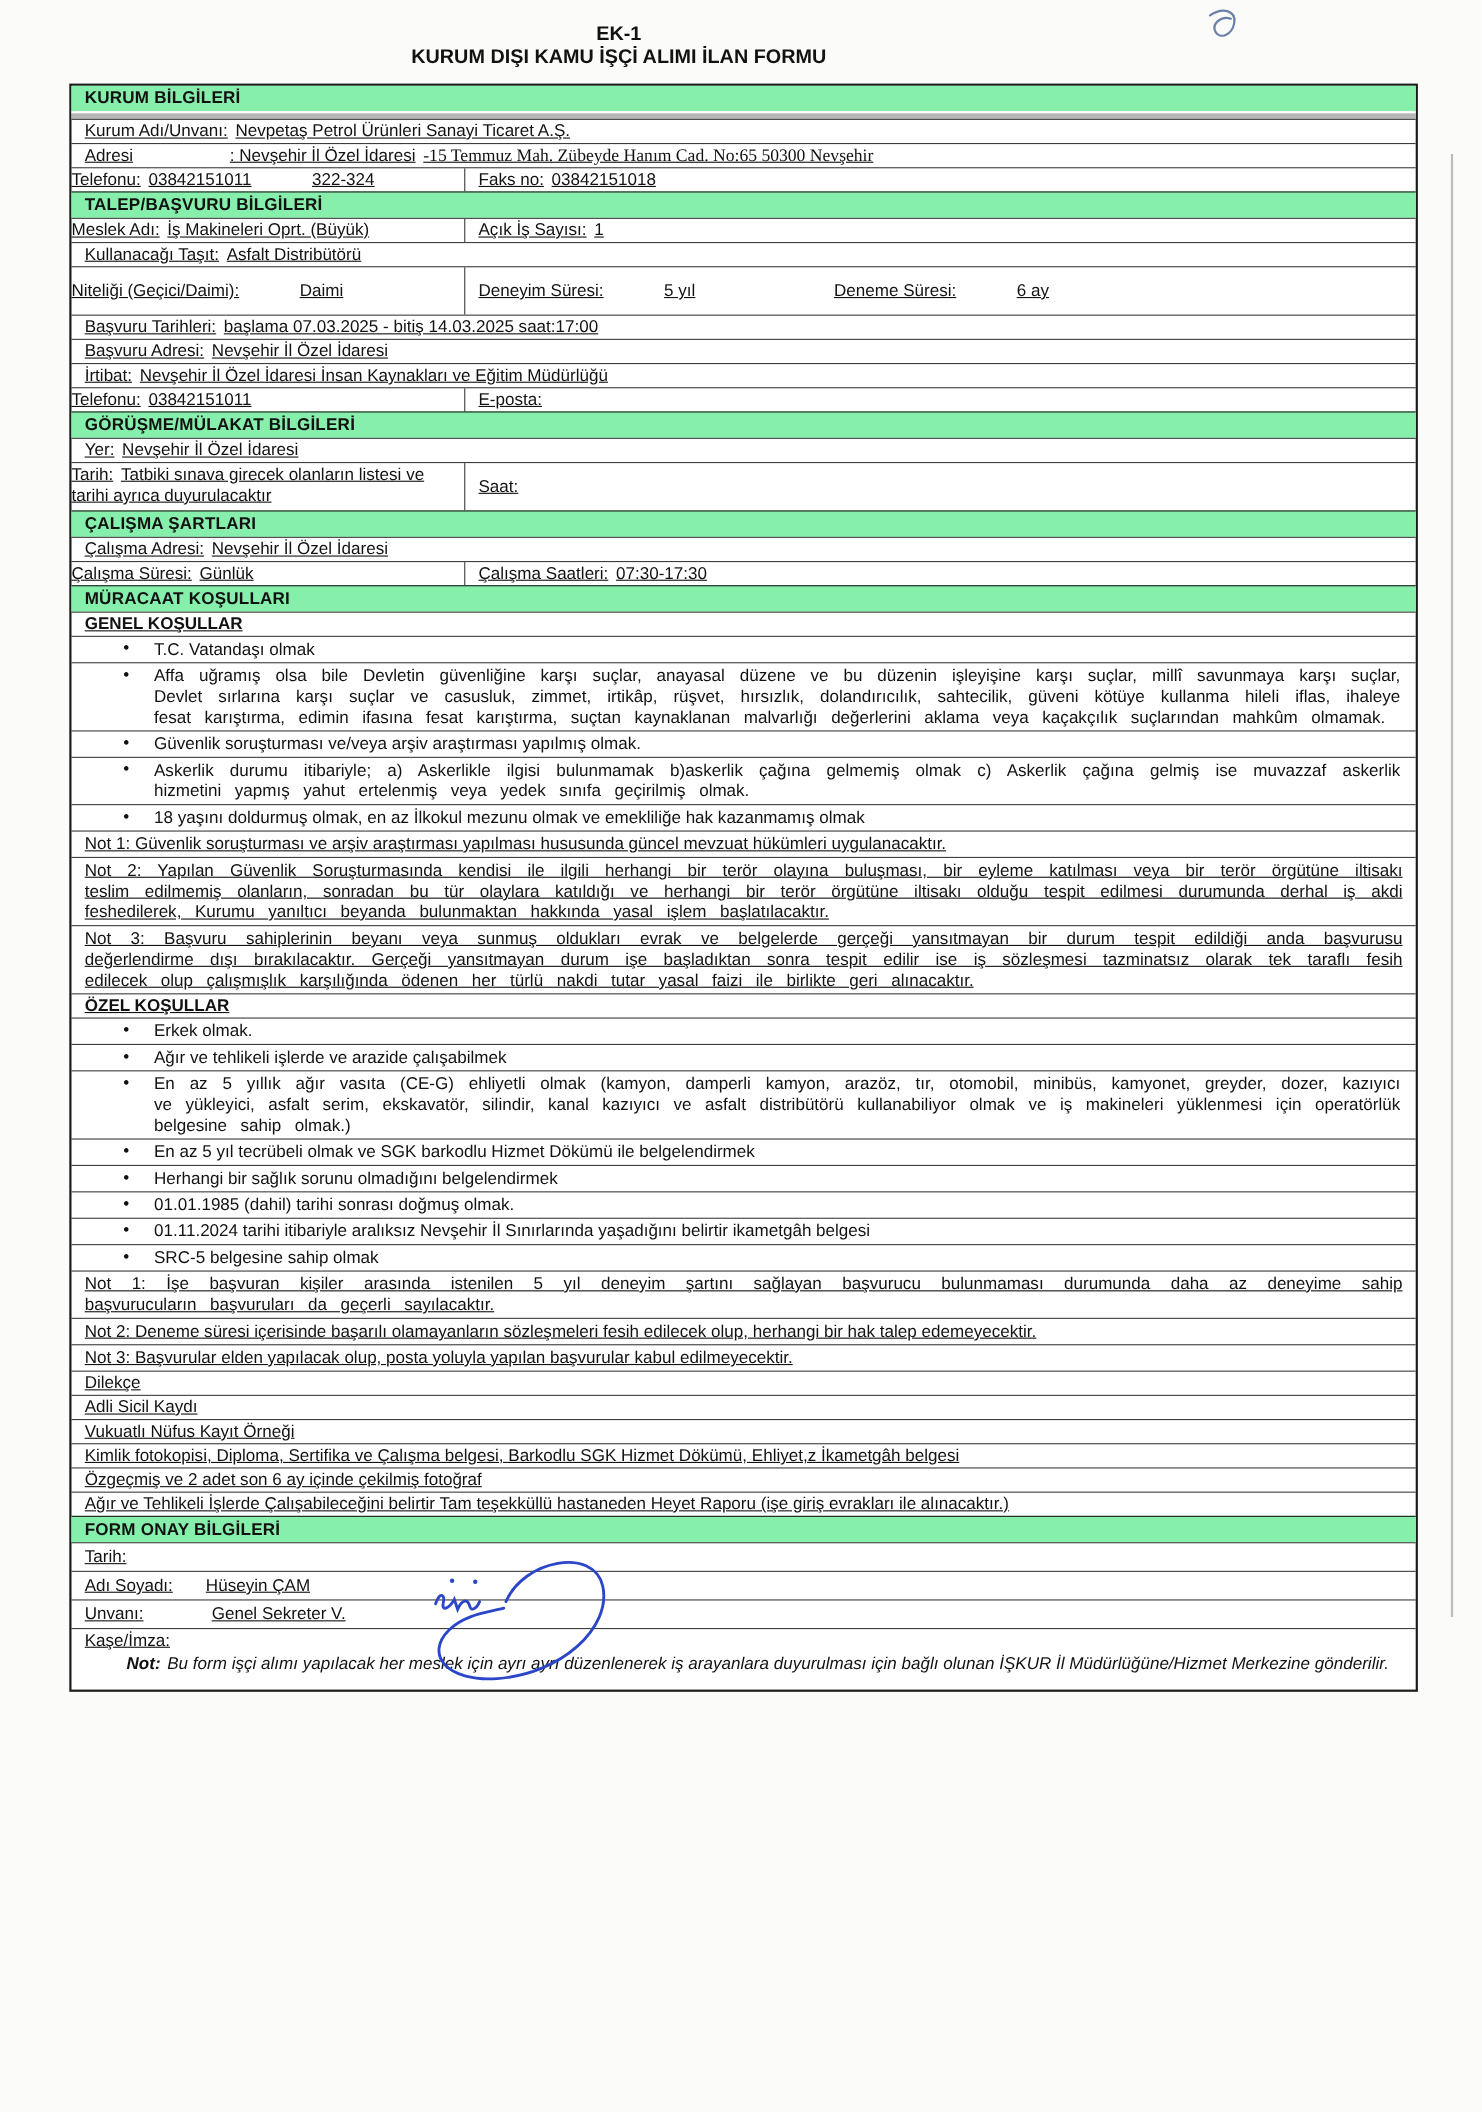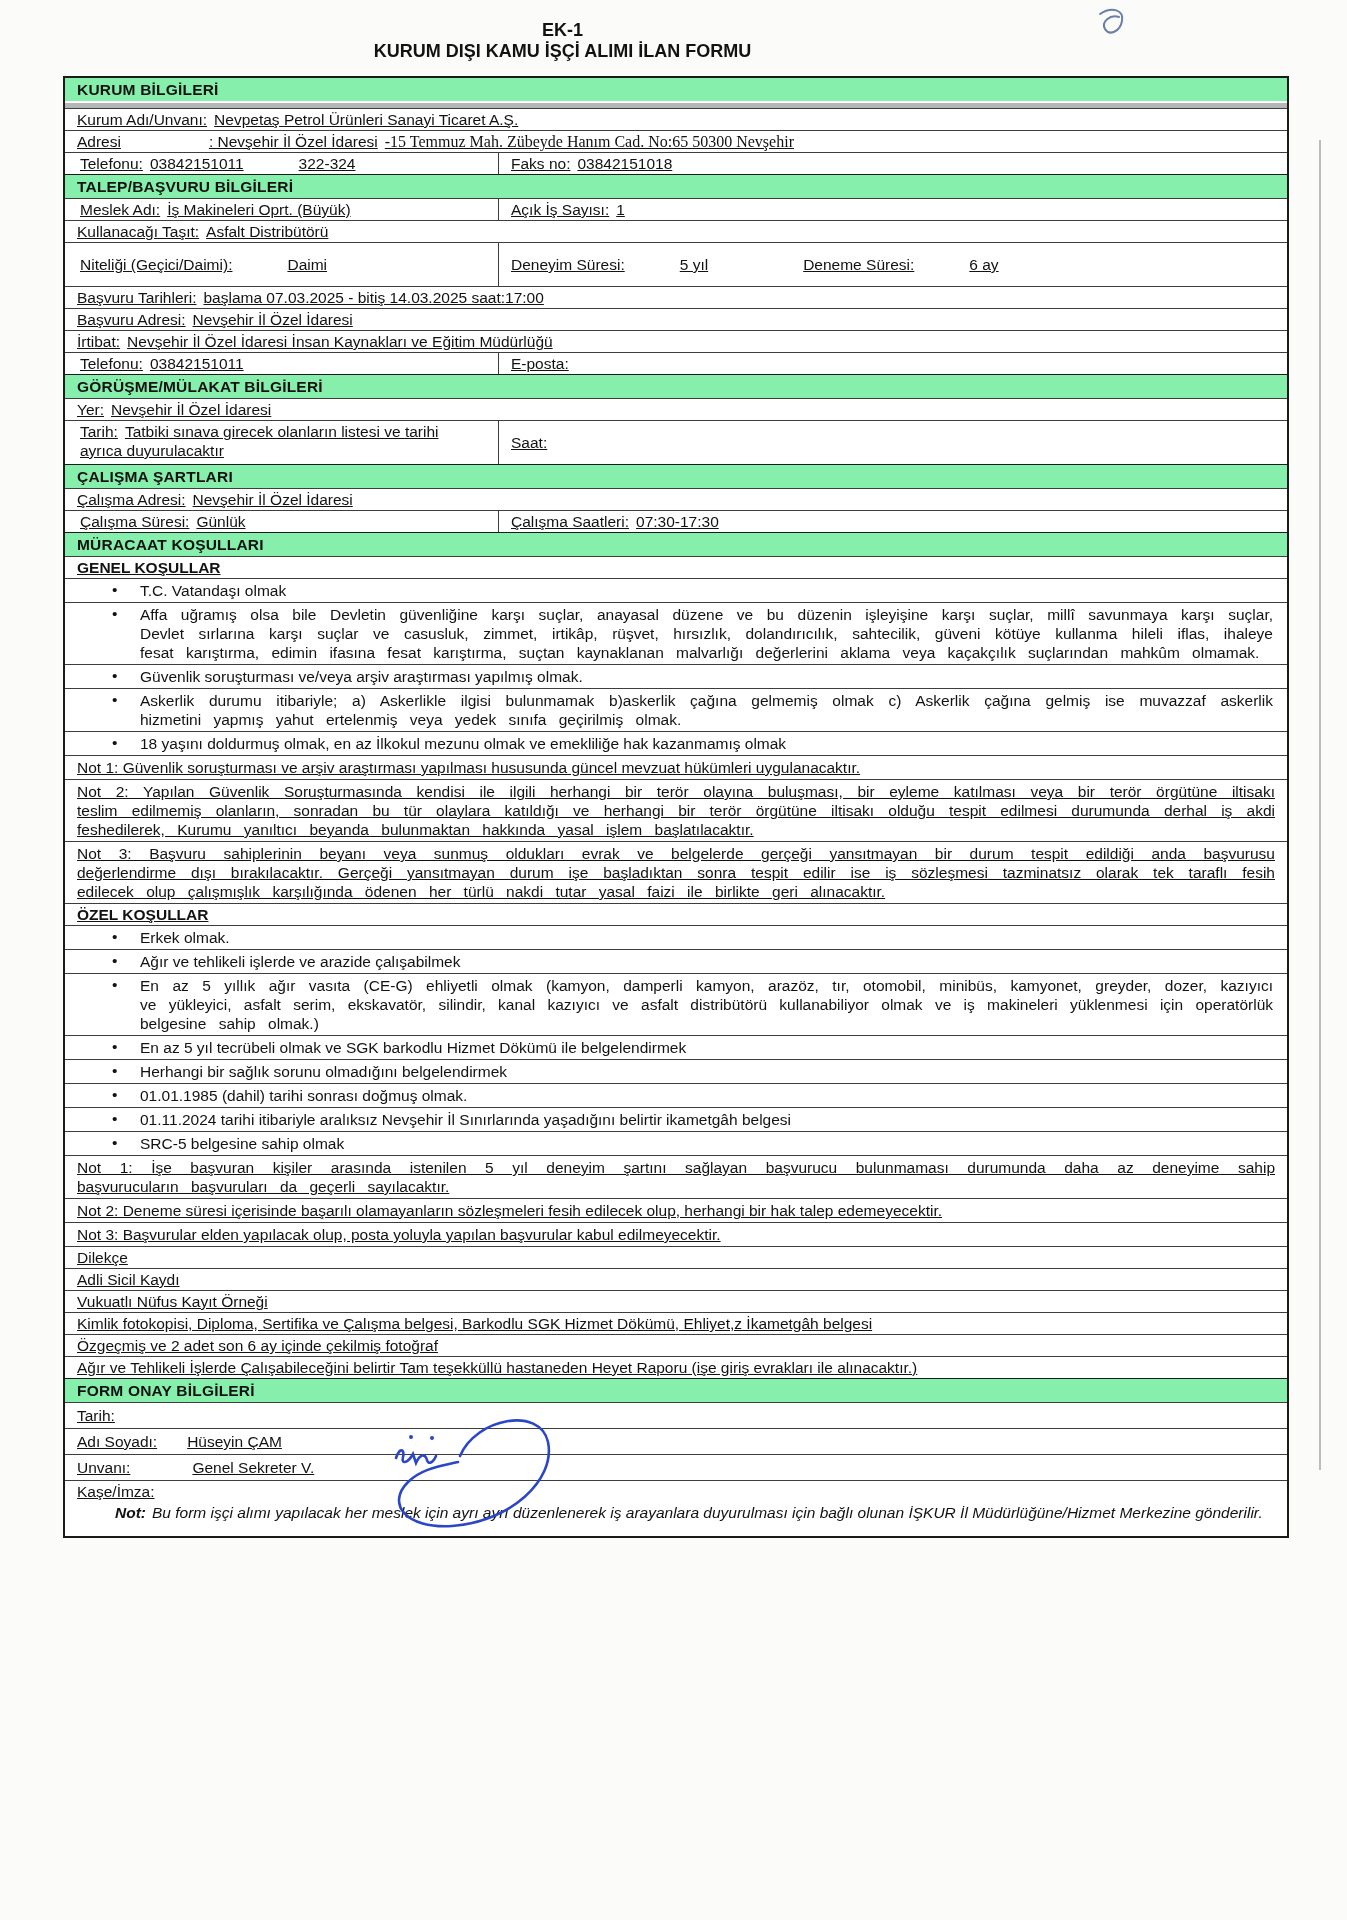--- a/index.html
+++ b/index.html
@@ -24,28 +24,28 @@
   .bar {
     background:#86efac; font-weight:700;
     padding:2px 12px; border-top:1px solid #1b1b1b;
     letter-spacing:.2px;
   }
   .bar.first { border-top:none; }
   .substrip { height:7px; background:#b6b6b6; border-top:2px solid #fff; }
   .r { border-top:1px solid #3d3d3d; padding:1px 12px; min-height:22px;text-decoration:underline; }
   .r.boldrow { font-weight:700; }
   .split { display:flex; padding:0; }
-  .c1 { width:434px; border-right:1px solid #3d3d3d; padding:1px 15px; }
+  .c1 { width:358px; border-right:1px solid #3d3d3d; padding:1px 0; }
   .c2 { flex:1; padding:1px 12px; }
   .vc { min-height:44px; }
   .vc .c1, .vc .c2 { display:flex; align-items:center; flex-wrap:wrap;gap:48px; }
   .fv { margin-left:7px; }
   .gap-adres  { margin-left:88px; }
   .gap-ext    { margin-left:55px; }
-  .gap-deneme { margin-left:47px; }
+  .gap-deneme { margin-left:78px; }
   .gap-name   { margin-left:30px; }
   .gap-unvan  { margin-left:62px; }
   .serifv { font-family:"Liberation Serif", serif; font-size:16px; }
   .item { position:relative; padding:2px 14px 2px 75px; border-top:1px solid #3d3d3d; min-height:22px; }
   .blt { position:absolute; left:47px; top:1px; }
   .itxt { display:block; text-align:justify; }
   .wide { word-spacing:8px; }
   .note { padding:2px 12px; }
   .ntxt { display:block; text-align:justify; }
   .kase { min-height:56px; }

